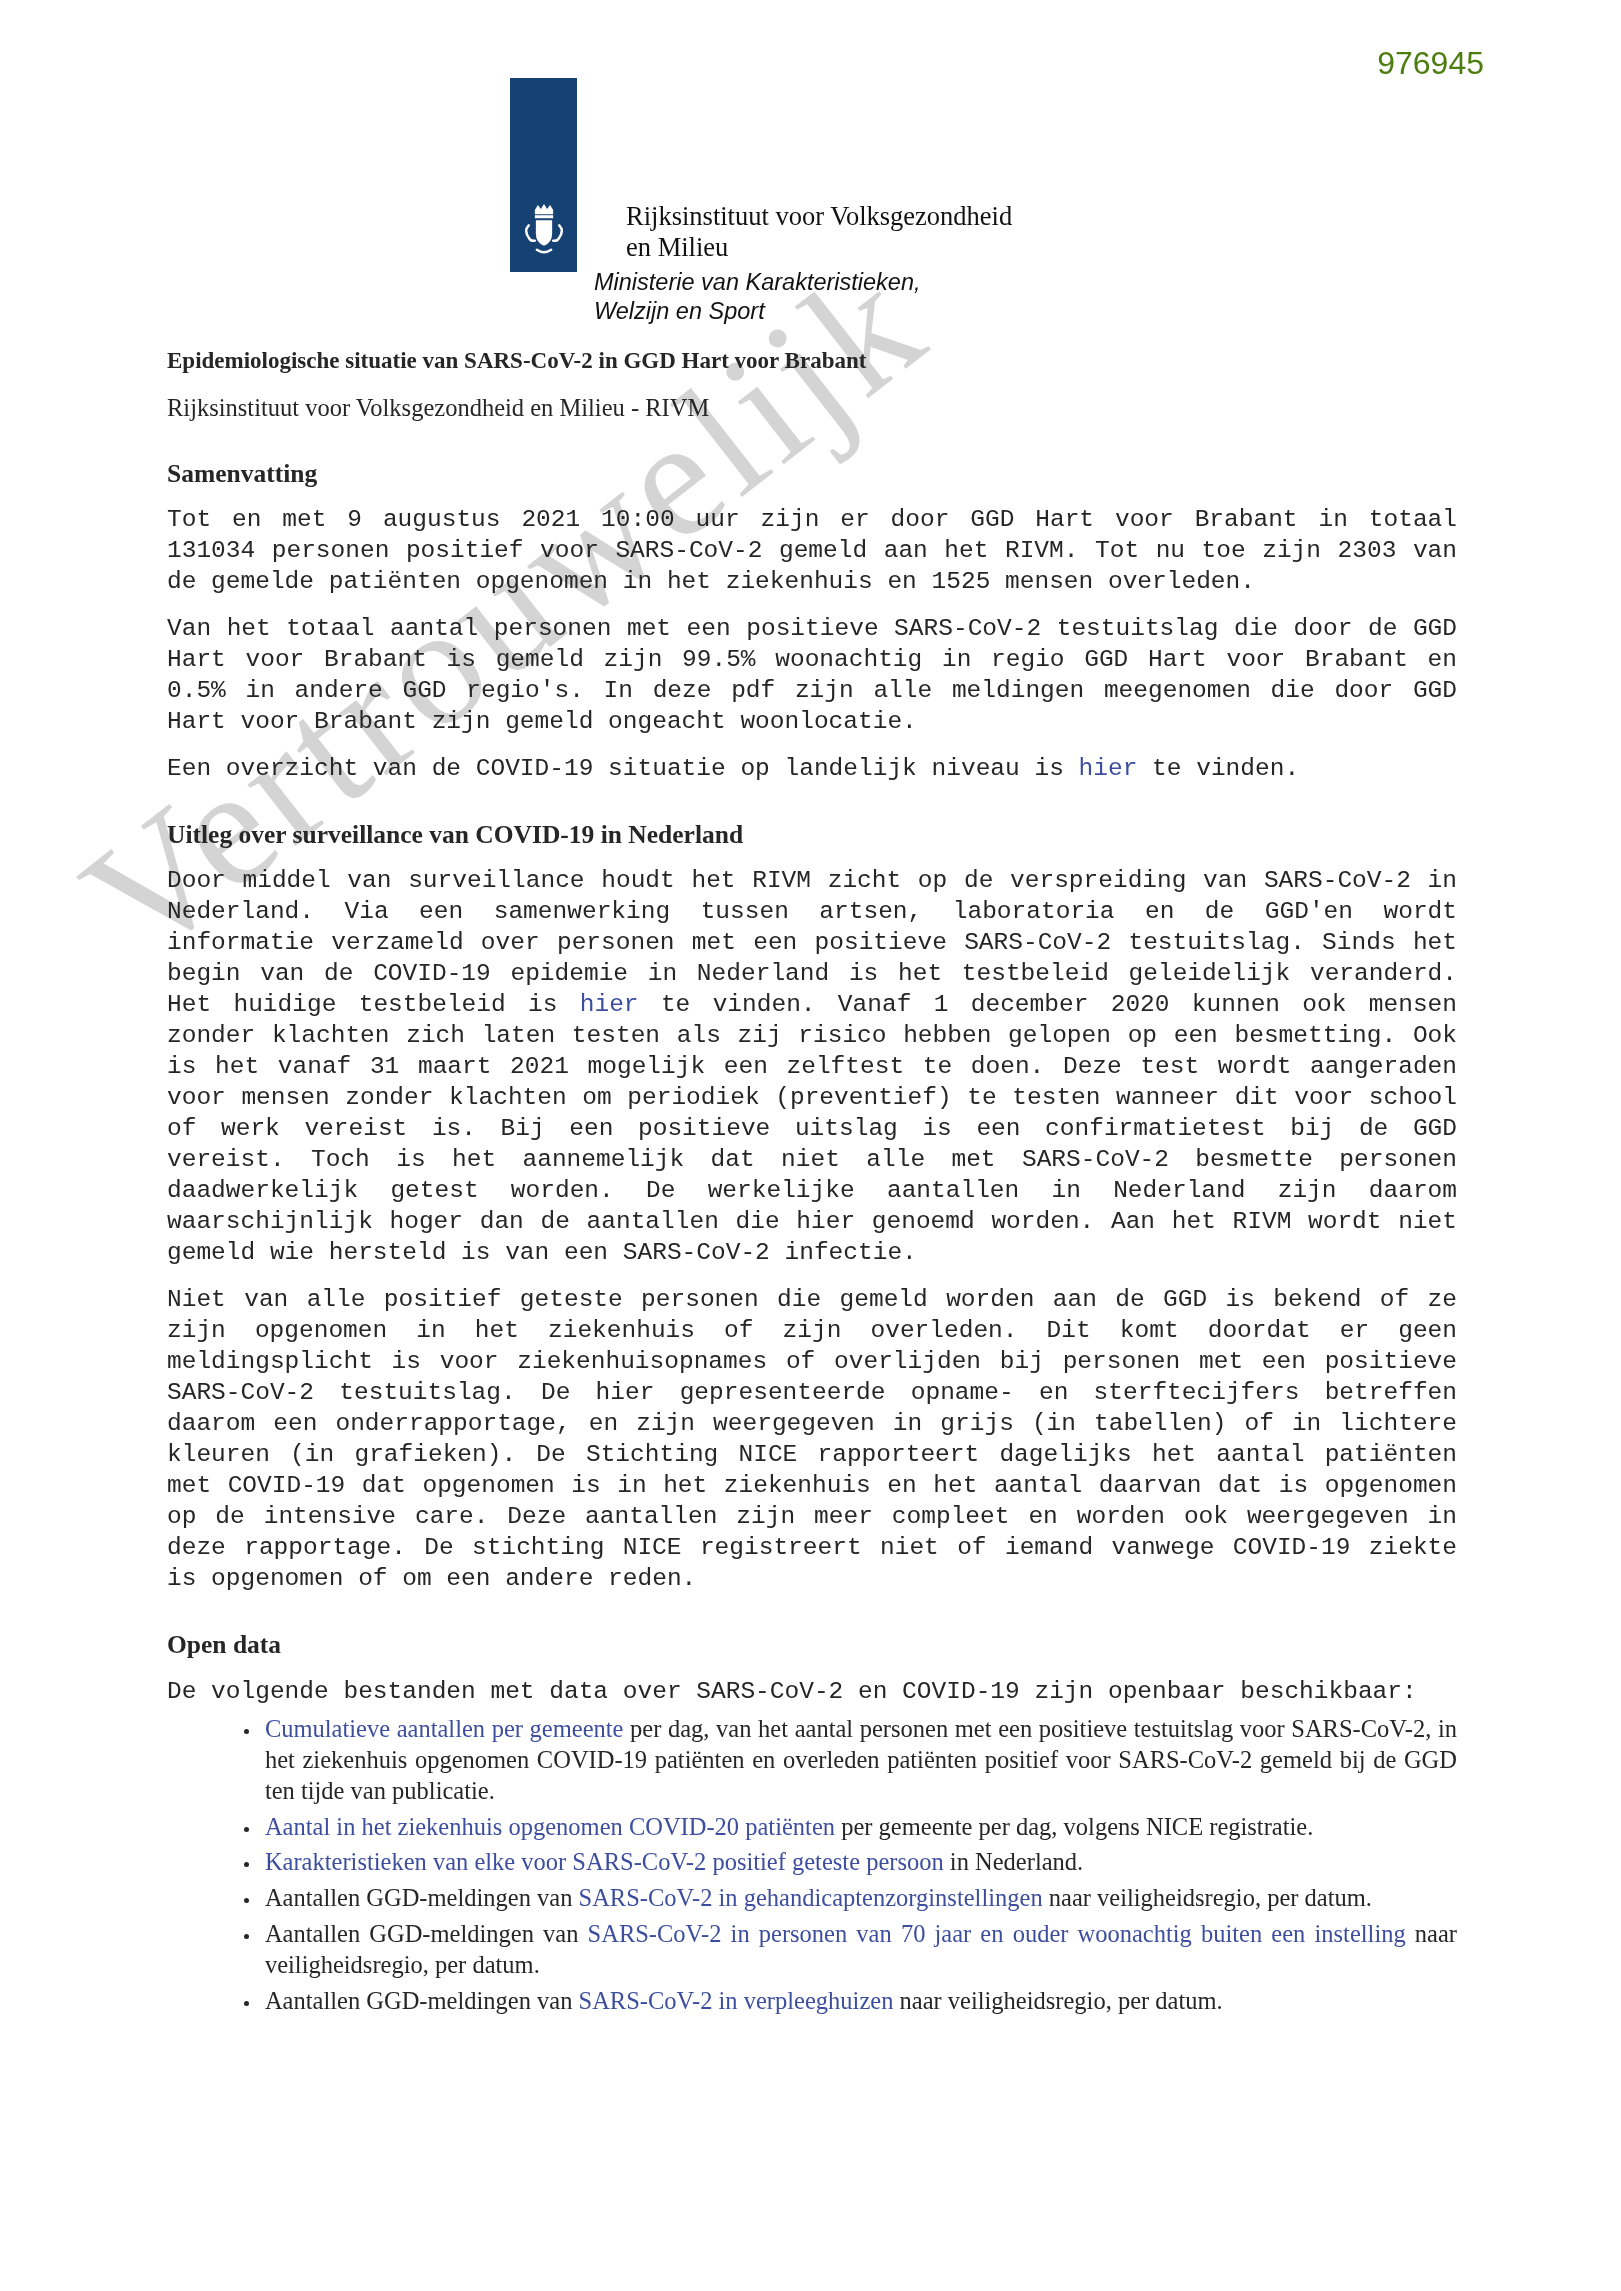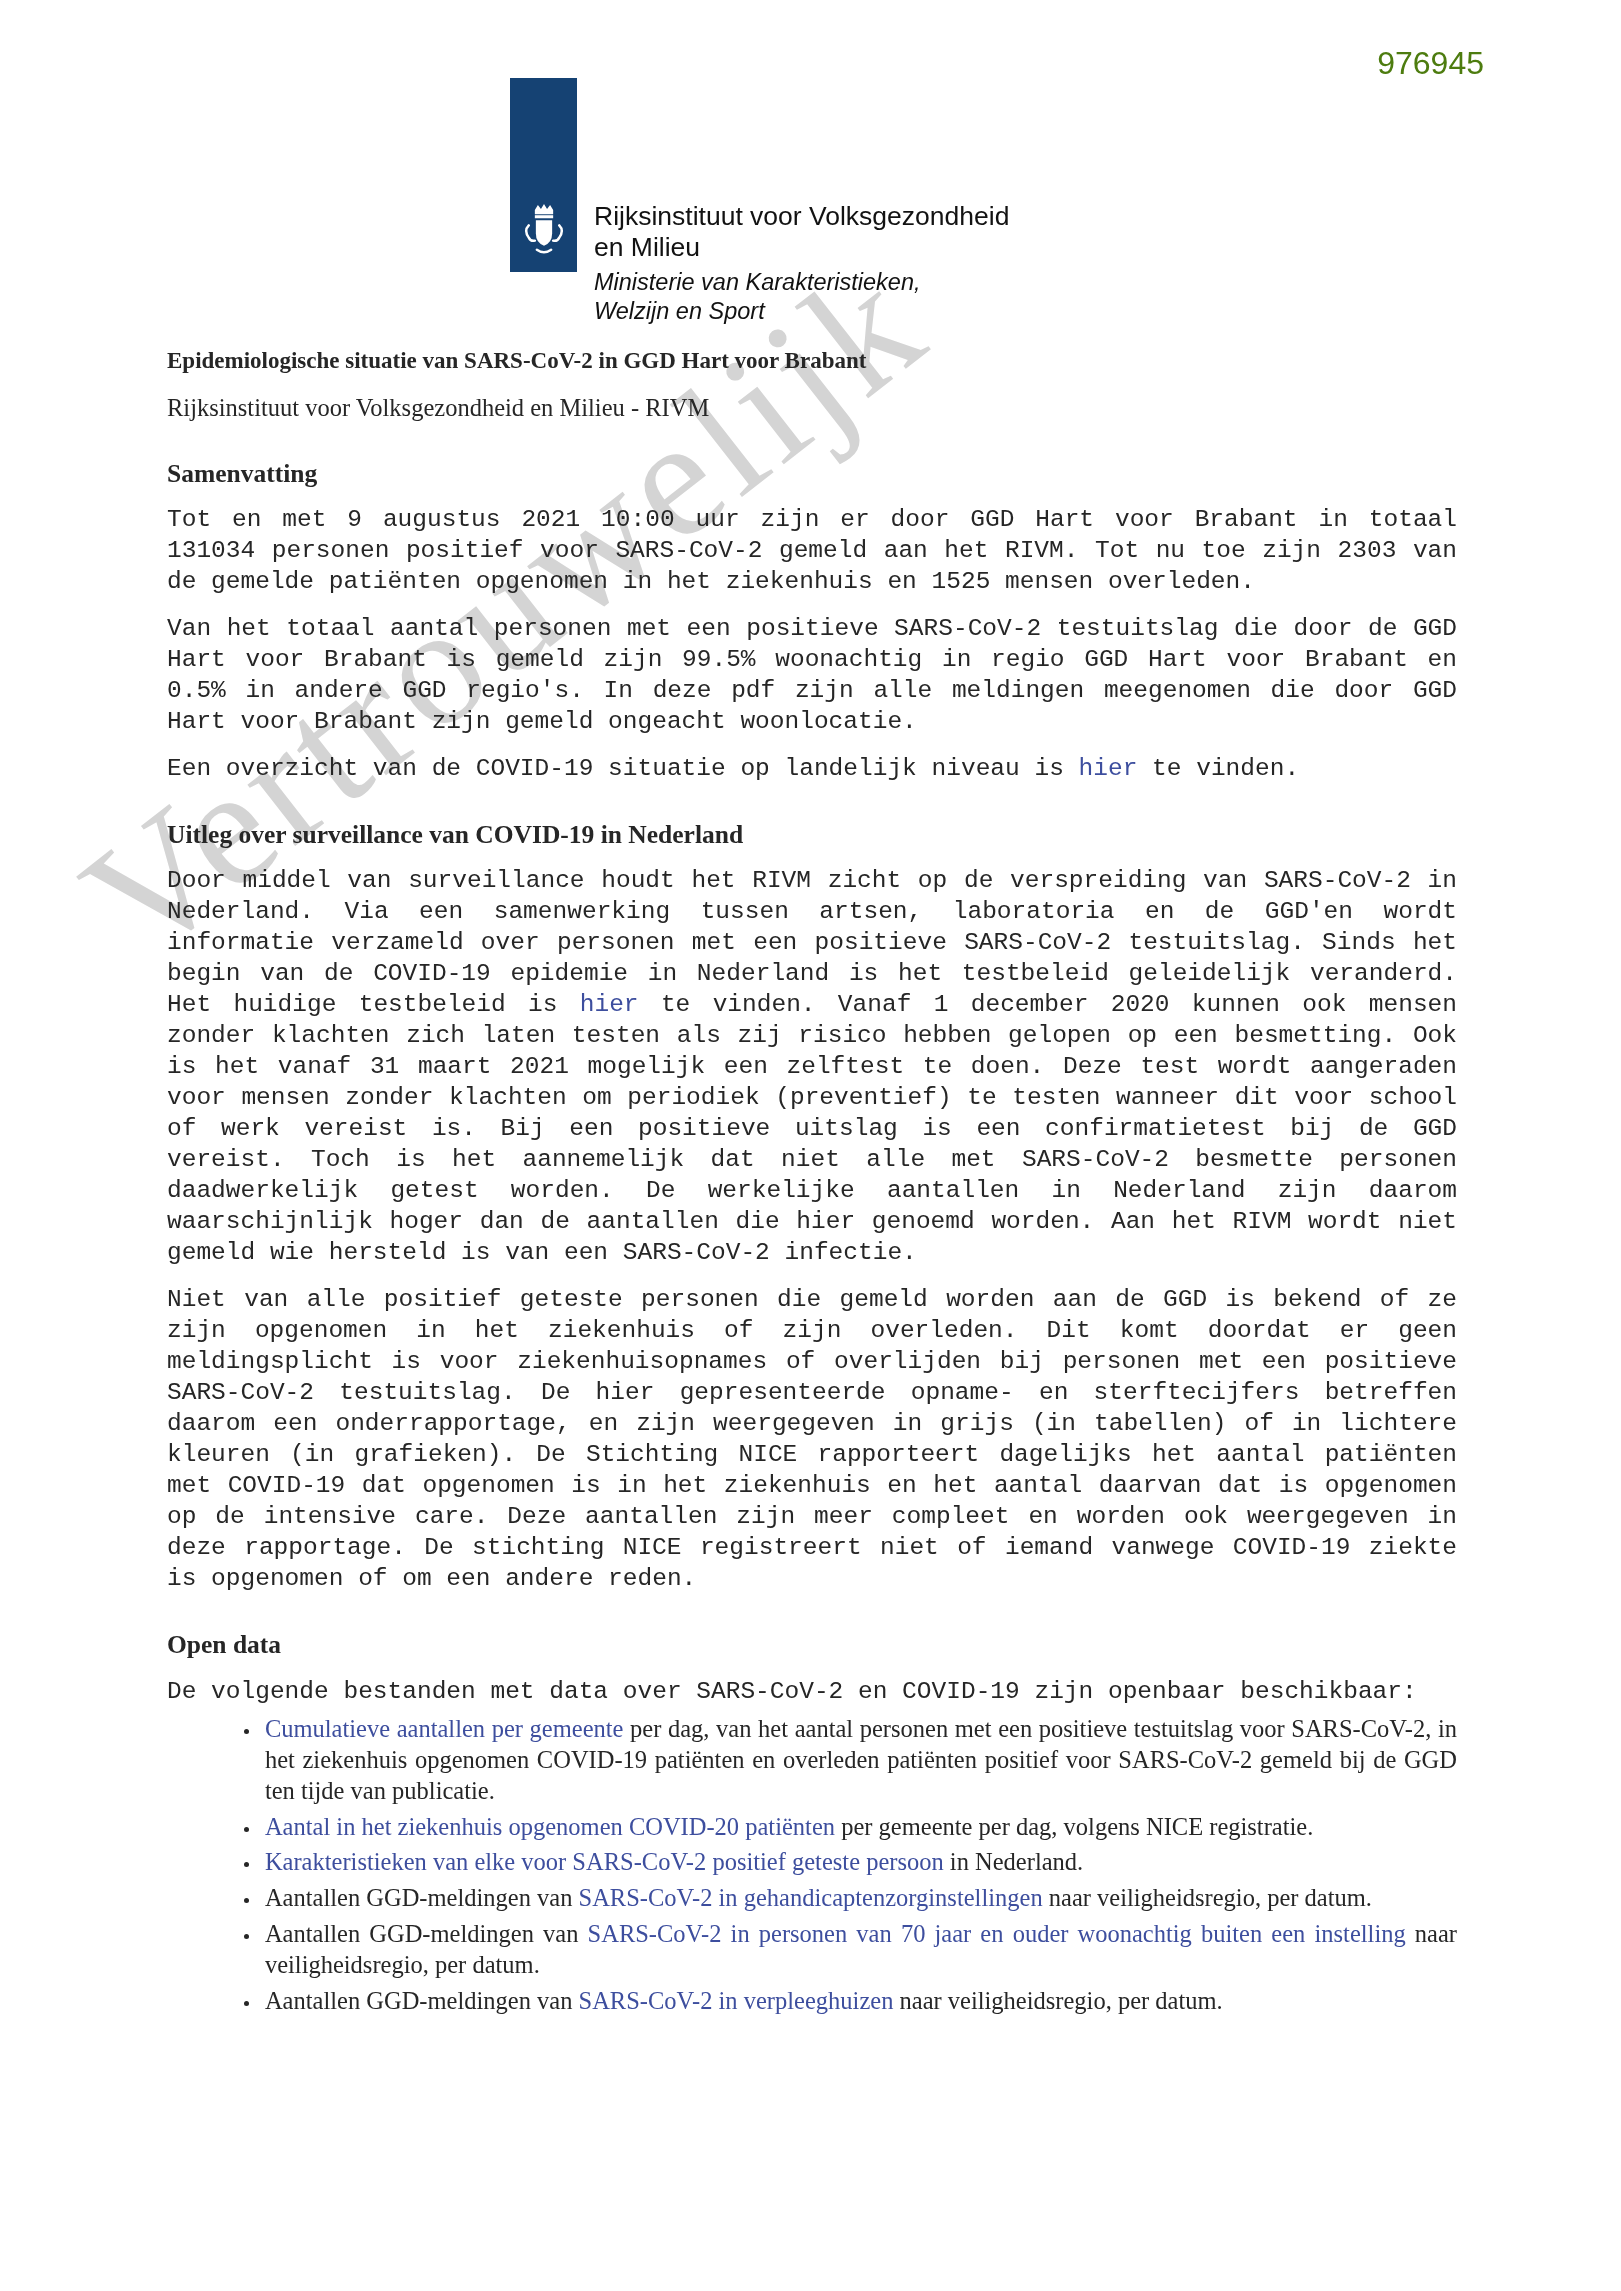--- a/index.html
+++ b/index.html
@@ -45,22 +45,22 @@
   }
   .logo { position:absolute; left:510px; top:78px; z-index:2; }
   .ribbon {
     position:absolute; left:0; top:0;
     width:67px; height:194px;
     background:var(--logo-blue);
   }
   .emblem { position:absolute; left:50%; transform:translateX(-50%); bottom:9.8px; }
   .logo-text { position:absolute; left:84px; top:123px; width:510px; }
   .org-line {
-    font-family:Liberation Sans, sans-serif;
-    font-size:26.5px; line-height:31px; color:#121212;
+    font-family:Liberation Serif, serif;
+    font-size:26.5px; line-height:31px; color:#121212;margin-left:32px;
   }
   .ministry-line {
     font-family:"Liberation Sans", sans-serif;
     font-style:italic;
     font-size:23.5px; line-height:29px; color:#121212;
   }
   .ministry-line.first { margin-top:4.9px; }
   .content {
     position:absolute;
     left:167px; top:345px;

